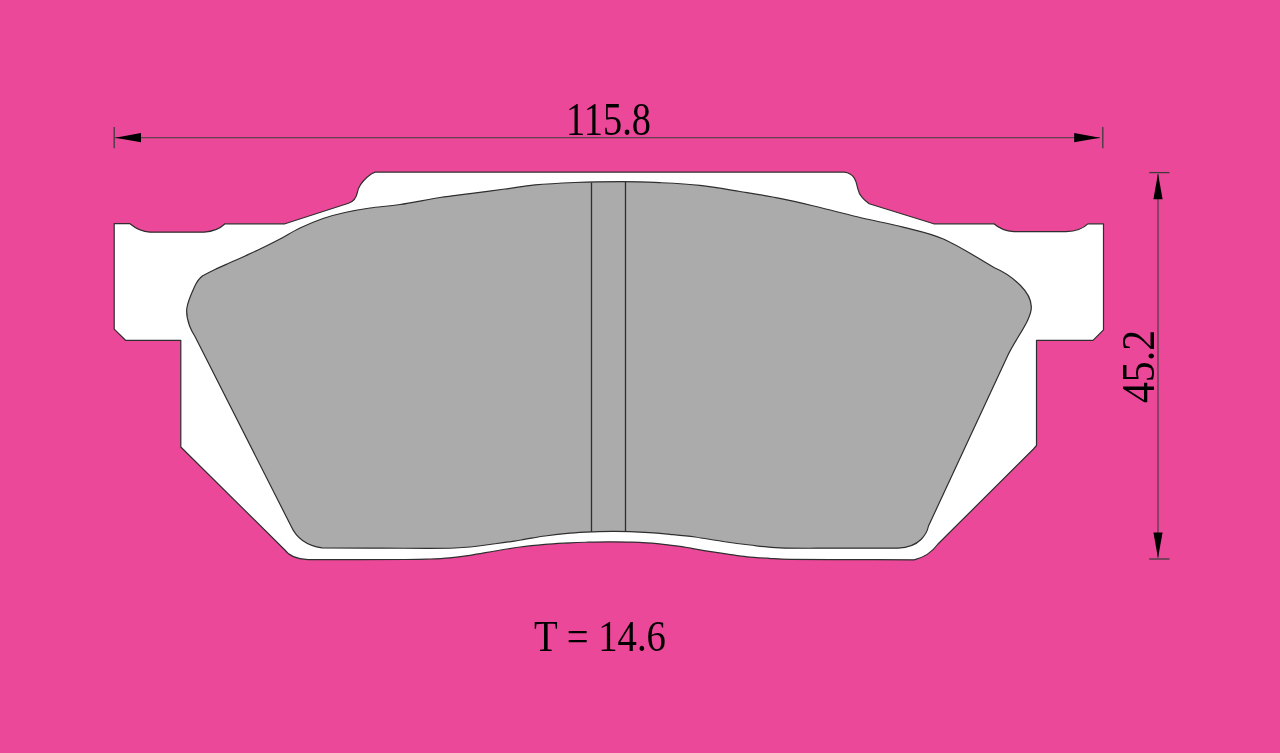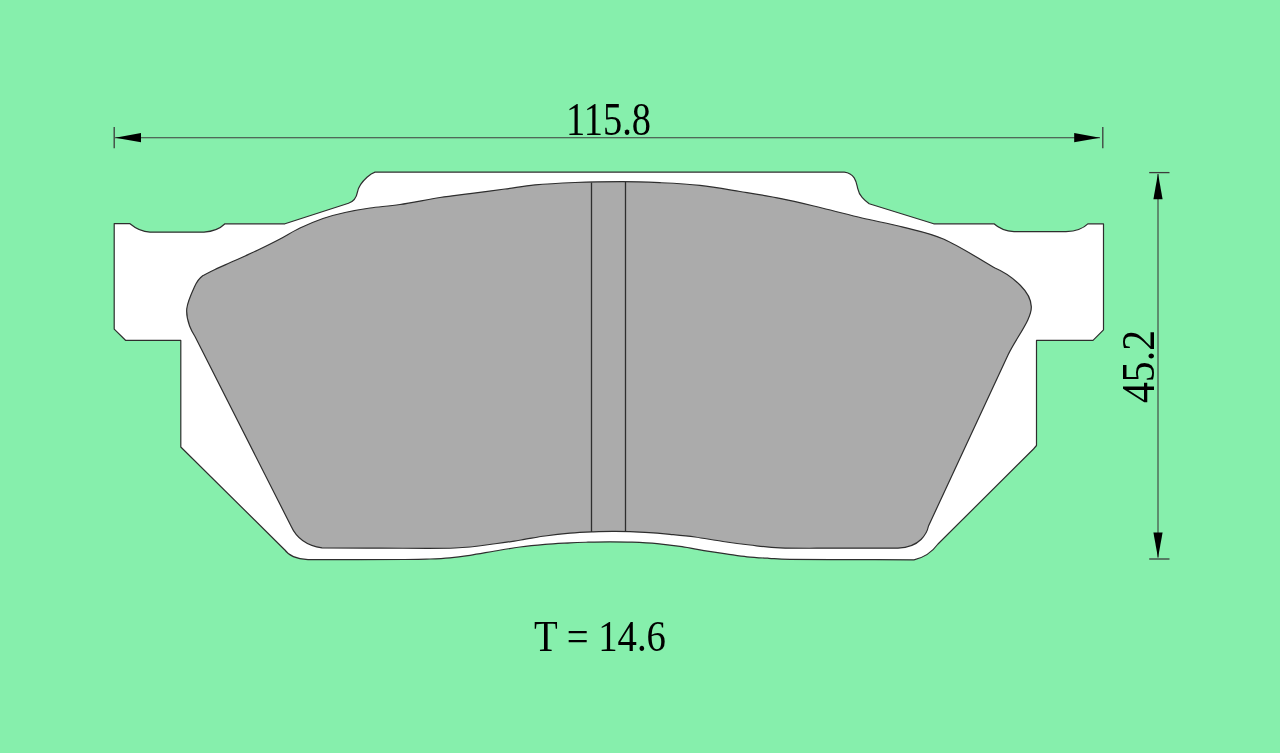--- a/index.html
+++ b/index.html
@@ -1,16 +1,16 @@
 <!DOCTYPE html>
 <html><head>
 <meta charset="utf-8">
 <style>
   html,body{margin:0;padding:0;background:#ffffff;}
-  #stage{width:1280px;height:753px;position:relative;background:#86efac;overflow:hidden;}
+  #stage{width:1280px;height:753px;position:relative;background:#ec4899;overflow:hidden;}
   svg{position:absolute;left:0;top:0;}
   text{font-family:"Liberation Serif", serif;fill:#000000;}
 </style>
 </head>
 <body>
 
 <div id="stage">
 <svg width="1280" height="753" viewBox="0 0 1280 753">
 
   <path d="M 114.2 223.6

